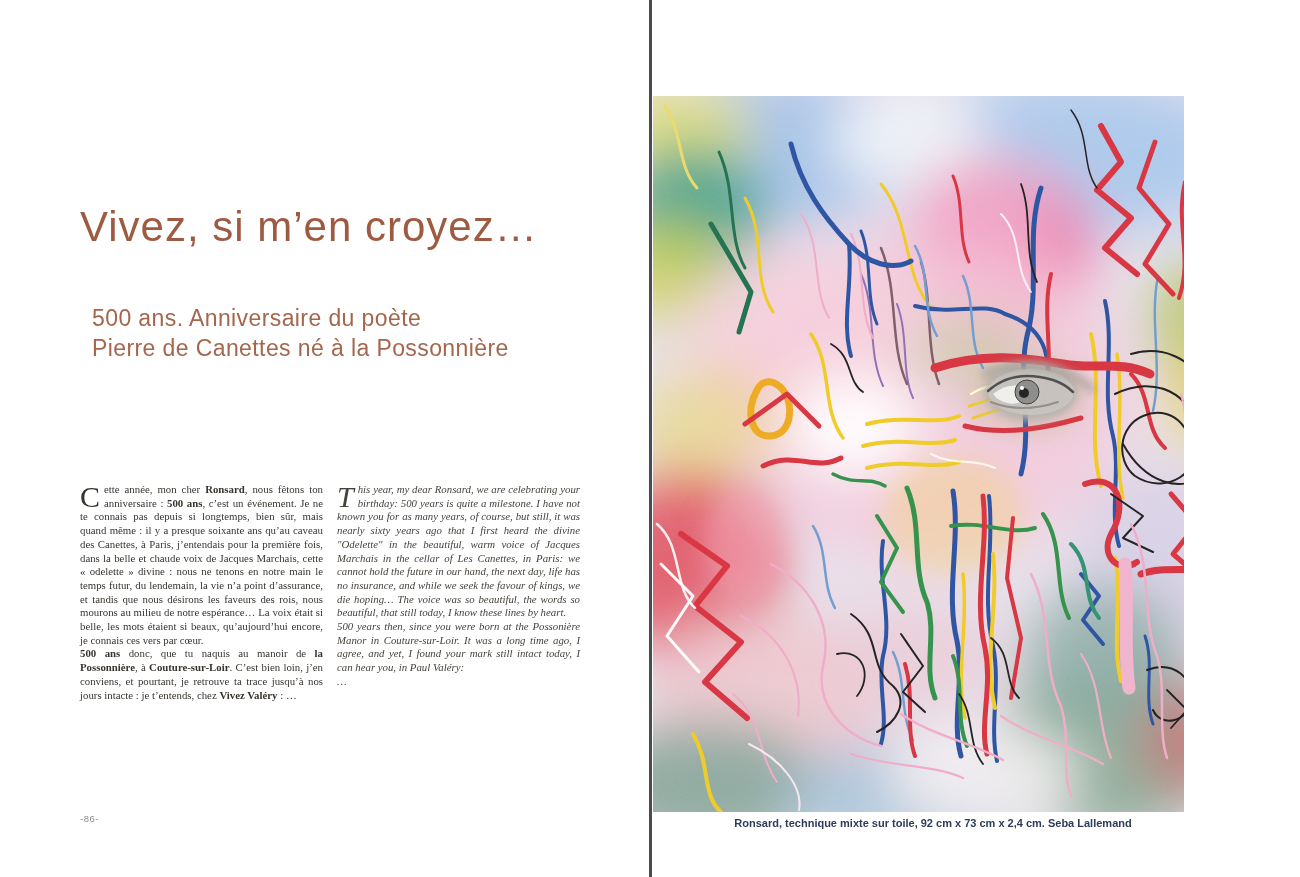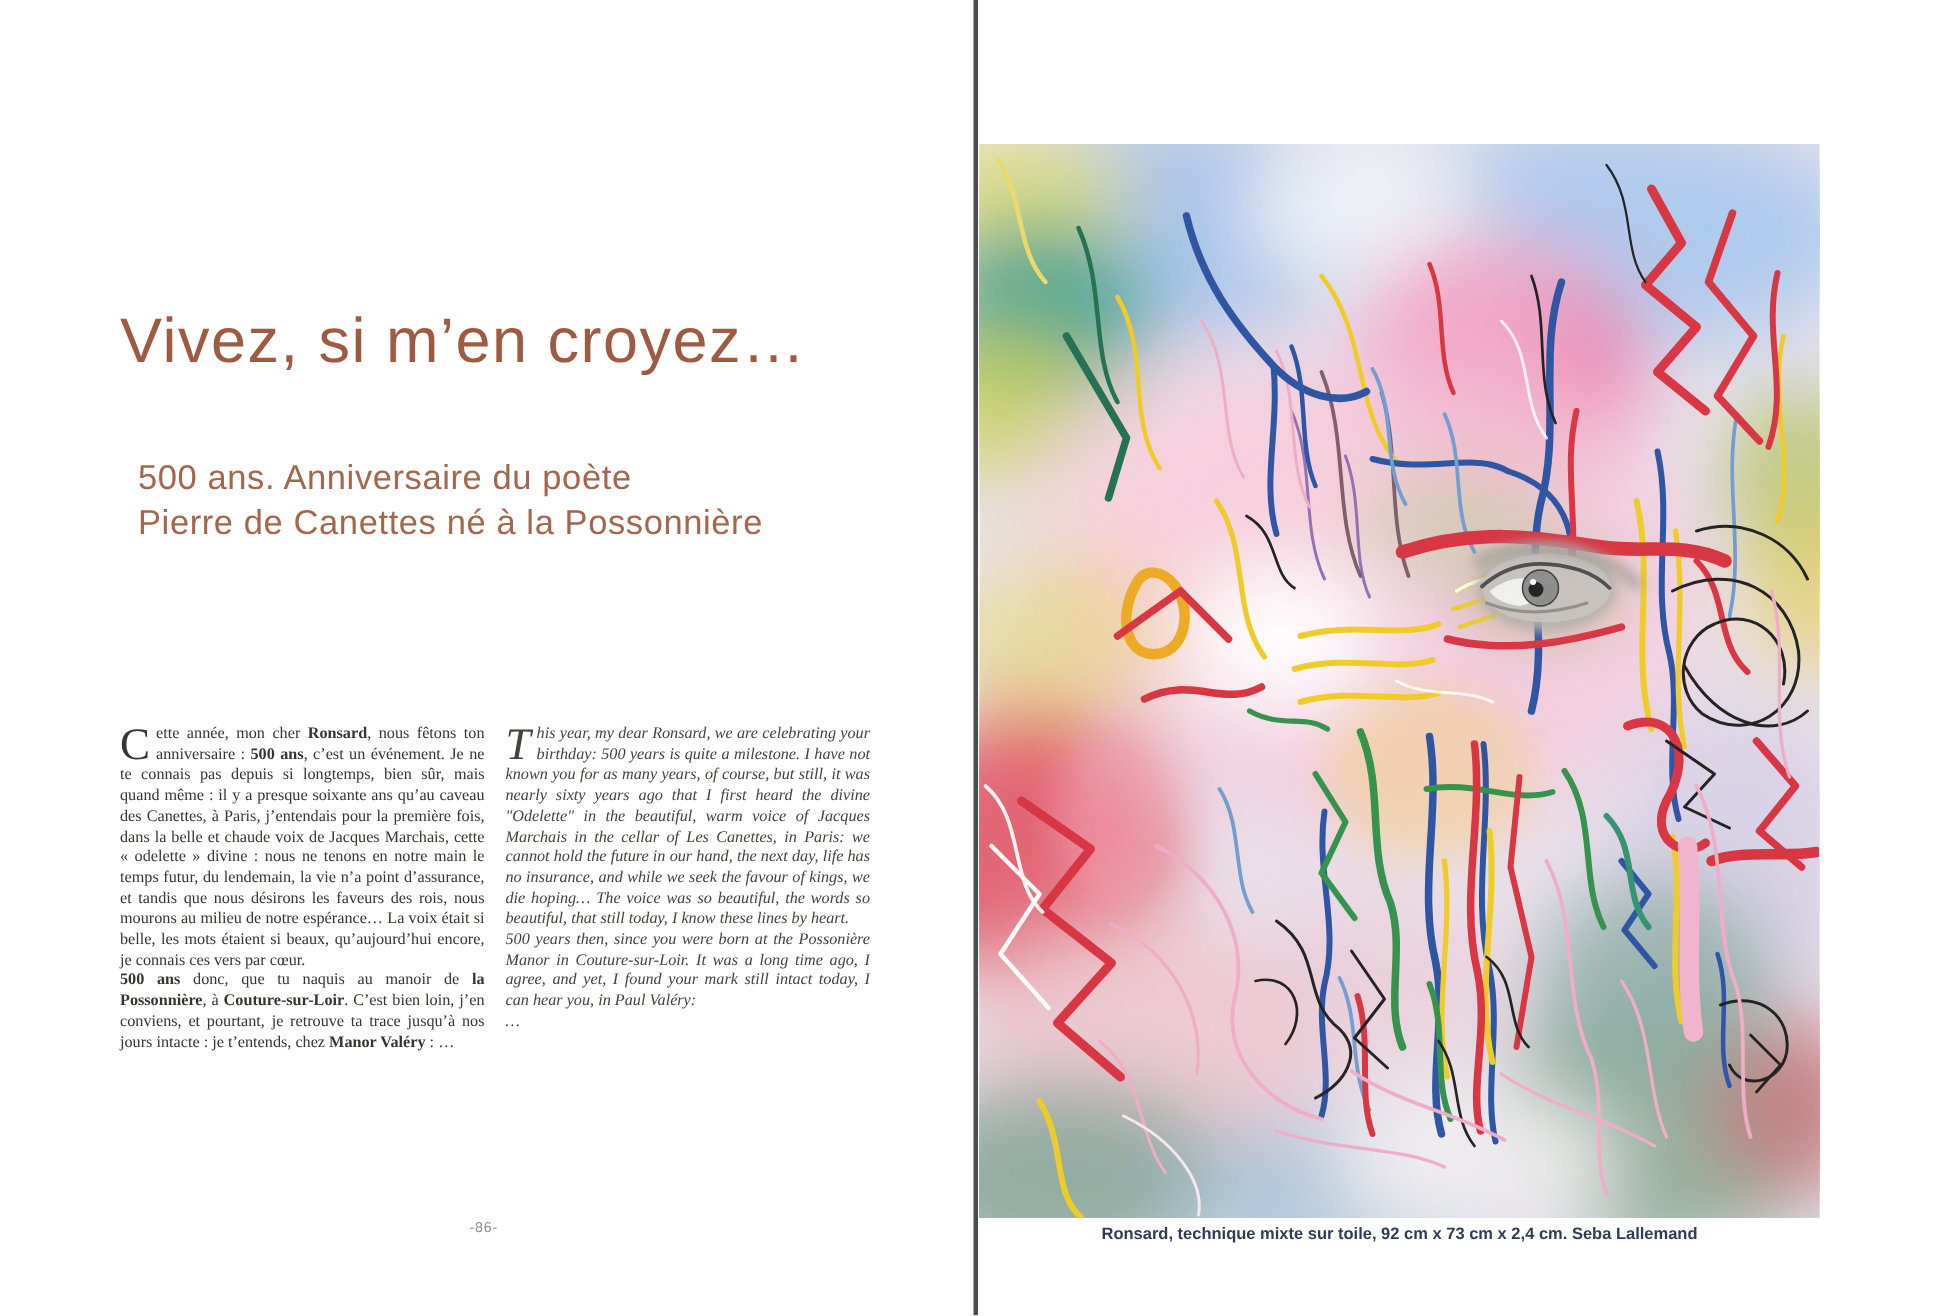--- a/index.html
+++ b/index.html
@@ -8,21 +8,21 @@
     --color-body-text:#38342f;
     --color-english-text:#46423c;
     --color-caption:#2d3c59;
     --color-page-number:#8a8a8a;
     --color-divider:#4c4c50;
   }
   *{margin:0;padding:0;box-sizing:border-box;}
   html,body{background:#ffffff;}
   .spread{
     position:relative;
-    width:1300px;height:877px;
+    width:1184px;height:877px;
     background:#ffffff;
     overflow:hidden;
     font-family:"Liberation Serif", serif;
   }
   .page-title{
     position:absolute;left:80px;top:203px;
     font-family:"Liberation Sans", sans-serif;
     font-weight:300;
     font-size:42px;
     letter-spacing:1px;
@@ -51,21 +51,20 @@
   .col-fr{left:80px;}
   .col-en{left:337px;font-style:italic;color:var(--color-english-text);}
   .dropcap{
     float:left;
     font-size:30px;
     line-height:24px;
     padding:2px 4px 0 0;
   }
   .pagenum{
     position:absolute;left:80px;top:813px;width:485px;
-    text-align:center;
     font-family:"Liberation Sans", sans-serif;
     font-size:9.5px;
     letter-spacing:0.5px;
     color:var(--color-page-number);
   }
   .divider{
     position:absolute;left:649px;top:0;
     width:3px;height:877px;
     background:var(--color-divider);
   }
@@ -91,21 +90,21 @@
 
   <h1 class="page-title">Vivez, si m’en croyez…</h1>
 
   <div class="page-subtitle">
     <div>500 ans. Anniversaire du poète</div>
     <div>Pierre de Canettes né à la Possonnière</div>
   </div>
 
   <div class="col col-fr">
     <p><span class="dropcap">C</span><span>ette année, mon cher <b>Ronsard</b>, nous fêtons ton anniversaire : <b>500 ans</b>, c’est un événement. Je ne te connais pas depuis si longtemps, bien sûr, mais quand même : il y a presque soixante ans qu’au caveau des Canettes, à Paris, j’entendais pour la première fois, dans la belle et chaude voix de Jacques Marchais, cette « odelette » divine : nous ne tenons en notre main le temps futur, du lendemain, la vie n’a point d’assurance, et tandis que nous désirons les faveurs des rois, nous mourons au milieu de notre espérance… La voix était si belle, les mots étaient si beaux, qu’aujourd’hui encore, je connais ces vers par cœur.</span></p>
-    <p><b>500 ans</b> donc, que tu naquis au manoir de <b>la Possonnière</b>, à <b>Couture-sur-Loir</b>. C’est bien loin, j’en conviens, et pourtant, je retrouve ta trace jusqu’à nos jours intacte : je t’entends, chez <b>Manor Valéry</b> : …</p>
+    <p><b>500 ans</b> donc, que tu naquis au manoir de <b>la Possonnière</b>, à <b>Couture-sur-Loir</b>. C’est bien loin, j’en conviens, et pourtant, je retrouve ta trace jusqu’à nos jours intacte : je t’entends, chez <b>Vivez Valéry</b> : …</p>
   </div>
 
   <div class="col col-en">
     <p><span class="dropcap">T</span><span>his year, my dear Ronsard, we are celebrating your birthday: 500 years is quite a milestone. I have not known you for as many years, of course, but still, it was nearly sixty years ago that I first heard the divine "Odelette" in the beautiful, warm voice of Jacques Marchais in the cellar of Les Canettes, in Paris: we cannot hold the future in our hand, the next day, life has no insurance, and while we seek the favour of kings, we die hoping… The voice was so beautiful, the words so beautiful, that still today, I know these lines by heart.</span></p>
     <p>500 years then, since you were born at the Possonière Manor in Couture-sur-Loir. It was a long time ago, I agree, and yet, I found your mark still intact today, I can hear you, in Paul Valéry:</p>
     <p>…</p>
   </div>
 
   <div class="pagenum">-86-</div>
 

